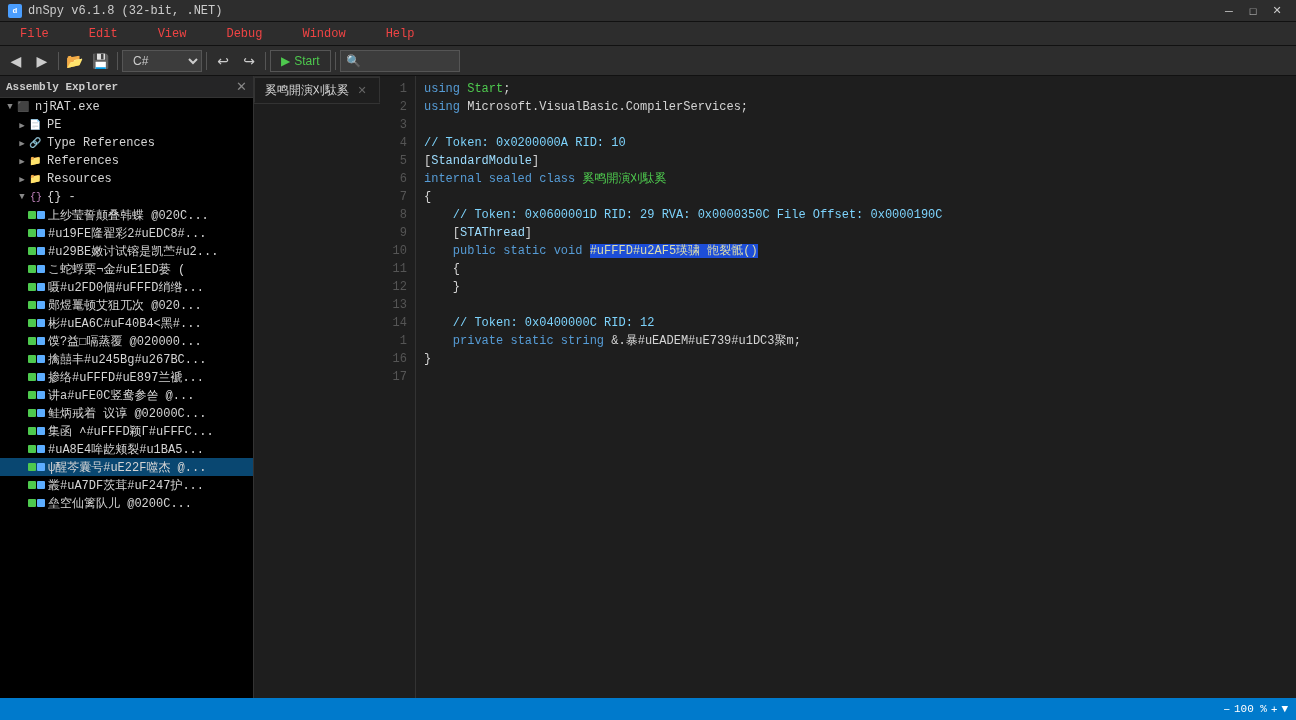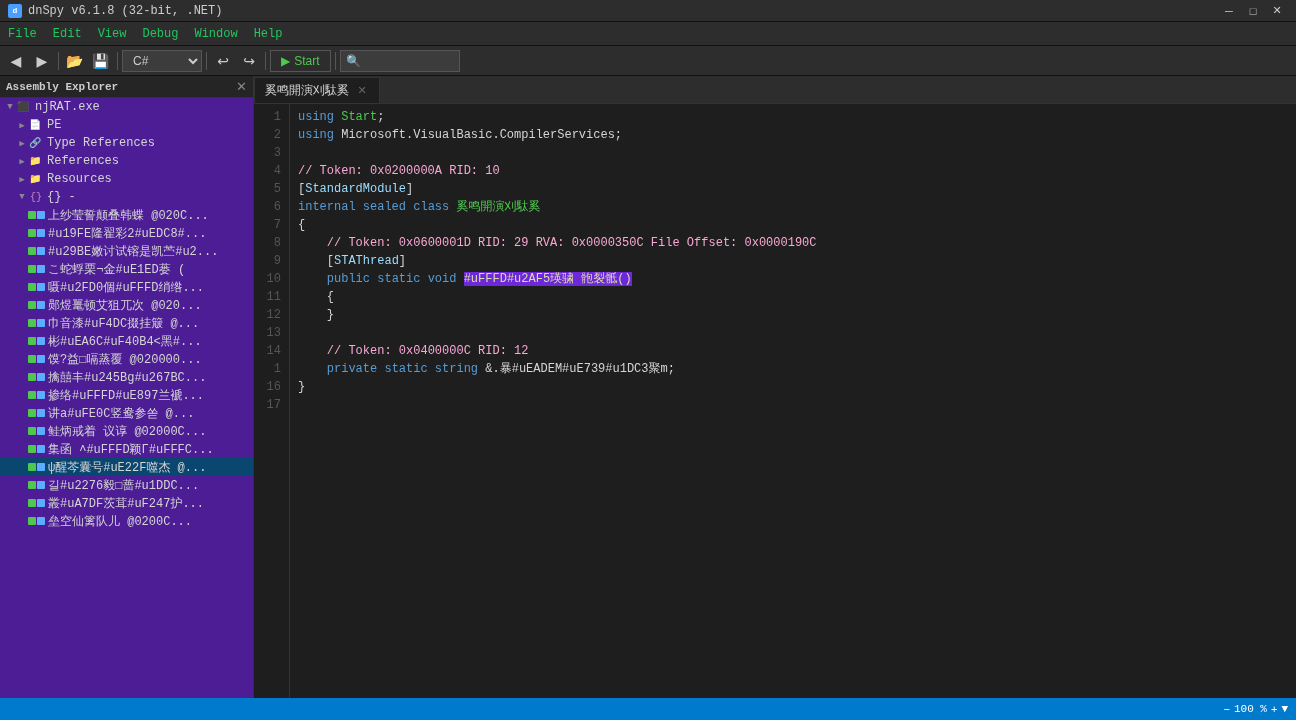--- a/index.html
+++ b/index.html
@@ -51,22 +51,22 @@
 
     
     #menu-bar {
       background: #2d2d2d;
       height: 24px;
       display: flex;
       align-items: center;
       border-bottom: 1px solid #111;
     }
     .menu-item {
-      padding: 2px 8px;
-      color: #22c55e;
+      padding: 2px 20px;
+      color: #ef4444;
       cursor: pointer;
       font-size: 12px;
       height: 100%;
       display: flex;
       align-items: center;
     }
 
     
     #toolbar {
       background: #2d2d2d;
@@ -124,21 +124,21 @@
 
     
     #main {
       display: flex;
       height: calc(720px - 22px - 24px - 30px - 22px);
     }
 
     
     #sidebar {
       width: 254px;
-      background: #4c1d95;
+      background: #000000;
       border-right: 1px solid #333;
       display: flex;
       flex-direction: column;
       overflow: hidden;
     }
     #sidebar-header {
       background: #252526;
       padding: 3px 6px;
       display: flex;
       align-items: center;
@@ -199,21 +199,21 @@
     .small-icon {
       width: 8px; height: 8px; border-radius: 1px; display: inline-block;
     }
     .si-green { background: #4ec94e; }
     .si-blue { background: #5cadff; }
 
     
     #code-area {
       flex: 1;
       display: flex;
-      flex-direction: column;
+      flex-direction: row;
       background: #1e1e1e;
     }
     #tabs-bar {
       background: #2d2d2d;
       height: 28px;
       display: flex;
       align-items: flex-end;
       border-bottom: 1px solid #333;
     }
     .tab {
@@ -264,25 +264,25 @@
       line-height: 18px;
       overflow: auto;
       white-space: pre;
     }
     #code-content::-webkit-scrollbar { width: 8px; height: 8px; }
     #code-content::-webkit-scrollbar-track { background: #1e1e1e; }
     #code-content::-webkit-scrollbar-thumb { background: #555; }
 
     
     .kw { color: #569cd6; }
-    .cm { color: #f9a8d4; }
+    .cm { color: #7dd3fc; }
     .cls { color: #4ec94e; }
     .fn { color: #dcdcaa; }
     .at { color: #9cdcfe; }
-    .hl { background: #6d28d9; }
+    .hl { background: #1d4ed8; }
 
     
     #status-bar {
       background: #007acc;
       height: 22px;
       display: flex;
       align-items: center;
       padding: 0 8px;
       gap: 8px;
       font-size: 11px;
@@ -441,28 +441,20 @@
             <span class="small-icon si-blue"></span>
           </span>
         <span class="label">郧煜鼍顿艾狙兀次 @020...</span>
       </div>
       <div class="tree-item">
         <span class="indent" style="width:28px"></span>
         <span class="small-icons">
             <span class="small-icon si-green"></span>
             <span class="small-icon si-blue"></span>
           </span>
-        <span class="label">巾音漆#uF4DC掇挂簸 @...</span>
-      </div>
-      <div class="tree-item">
-        <span class="indent" style="width:28px"></span>
-        <span class="small-icons">
-            <span class="small-icon si-green"></span>
-            <span class="small-icon si-blue"></span>
-          </span>
         <span class="label">彬#uEA6C#uF40B4&lt;黑#...</span>
       </div>
       <div class="tree-item">
         <span class="indent" style="width:28px"></span>
         <span class="small-icons">
             <span class="small-icon si-green"></span>
             <span class="small-icon si-blue"></span>
           </span>
         <span class="label">馍?益□嗝蒸覆 @020000...</span>
       </div>
@@ -499,36 +491,36 @@
         <span class="label">鲑炳戒着 议谆 @02000C...</span>
       </div>
       <div class="tree-item">
         <span class="indent" style="width:28px"></span>
         <span class="small-icons">
             <span class="small-icon si-green"></span>
             <span class="small-icon si-blue"></span>
           </span>
         <span class="label">集函 ˄#uFFFD颖Γ#uFFFC...</span>
       </div>
+      <div class="tree-item">
+        <span class="indent" style="width:28px"></span>
+        <span class="small-icons">
+            <span class="small-icon si-green"></span>
+            <span class="small-icon si-blue"></span>
+          </span>
+        <span class="label">#uA8E4哞龁颊裂#u1BA5...</span>
+      </div>
 
       <div class="tree-item selected">
         <span class="indent" style="width:28px"></span>
         <span class="small-icons">
             <span class="small-icon si-green"></span>
             <span class="small-icon si-blue"></span>
           </span>
         <span class="label">ψ醒芩囊号#uE22F噬杰 @...</span>
-      </div>
-      <div class="tree-item">
-        <span class="indent" style="width:28px"></span>
-        <span class="small-icons">
-            <span class="small-icon si-green"></span>
-            <span class="small-icon si-blue"></span>
-          </span>
-        <span class="label">길#u2276毅□蔷#u1DDC...</span>
       </div>
       <div class="tree-item">
         <span class="indent" style="width:28px"></span>
         <span class="small-icons">
             <span class="small-icon si-green"></span>
             <span class="small-icon si-blue"></span>
           </span>
         <span class="label">叢#uA7DF茨茸#uF247护...</span>
       </div>
       <div class="tree-item">

